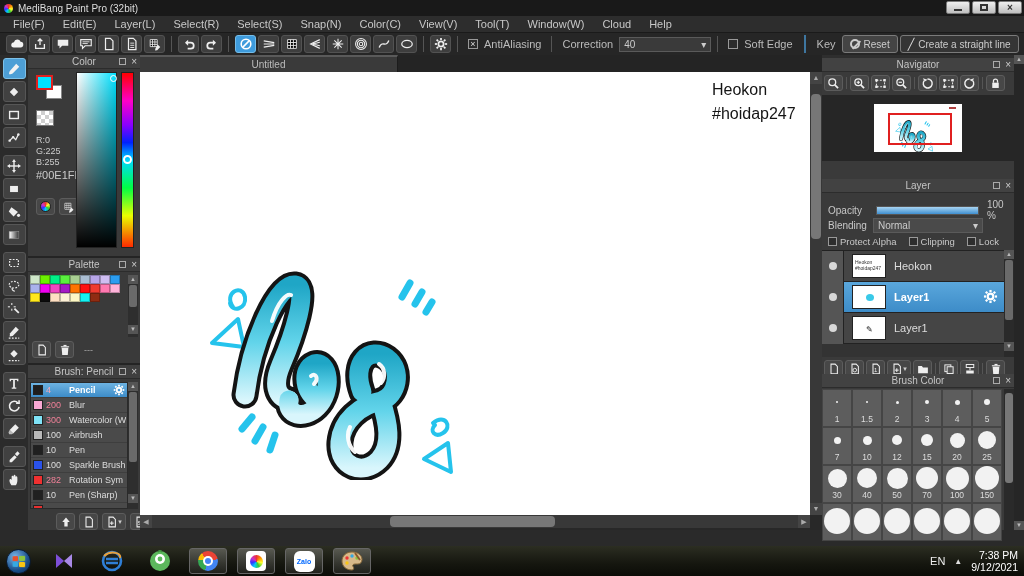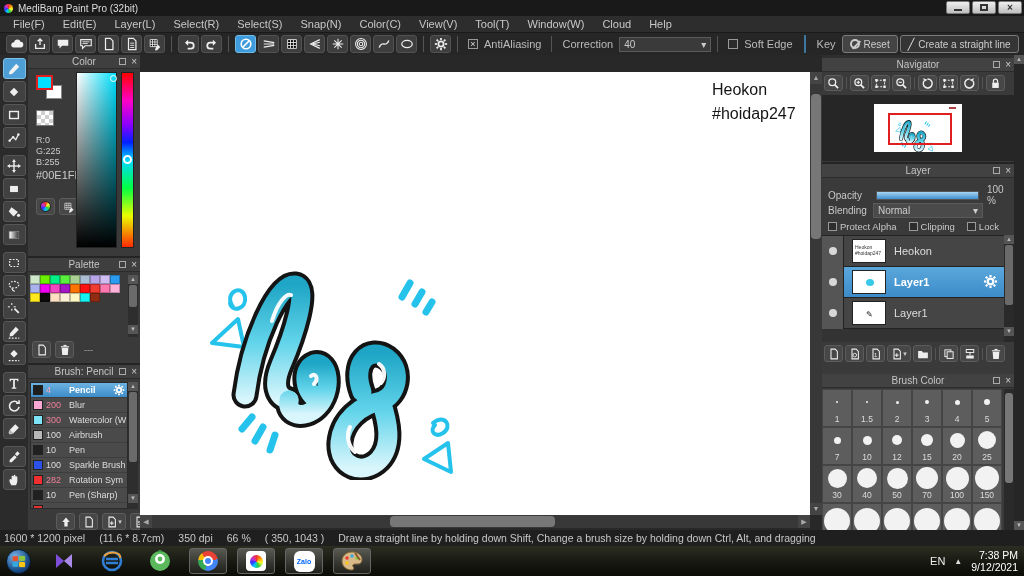--- a/index.html
+++ b/index.html
@@ -133,32 +133,32 @@
     border-radius:4px; }
   .scr-btn { position:absolute; width:12px; height:12px; color:#aaa; font-size:7px; text-align:center;
     line-height:12px; background:#444; }
 
   
   .rightdock { position:absolute; right:0; top:0; width:202px; height:475px; background:#2e2e2e; }
   .dockscroll { position:absolute; right:0; top:0; width:10px; height:475px; background:#262626; }
   .rpanel { position:absolute; left:0; width:192px; background:#3a3a3a; border-bottom:2px solid #242424; }
   .rpanel .p-h { background:#424242; }
 
-  .navpanel { top:3px; height:106px; }
+  .navpanel { top:3px; height:134px; }
   .navbar { position:absolute; left:2px; top:17px; display:flex; gap:2px; align-items:center; }
   .nbtn { width:19px; height:16px; background:#474747; border:1px solid #5c5c5c; border-radius:3px;
     display:flex; align-items:center; justify-content:center; flex:none; }
   .navthumbarea { position:absolute; left:0; top:37px; width:192px; height:66px; background:#262626;
     display:flex; align-items:center; justify-content:center; }
   .navthumb { position:relative; width:88px; height:48px; background:#fff; }
   .navview { position:absolute; left:14px; top:9px; width:64px; height:32px; border:2px solid #e02020; }
   .navart { position:absolute; left:18px; top:12px; }
   .navmark { position:absolute; right:6px; top:3px; width:7px; height:2px; background:#b04040; }
 
-  .layerpanel { top:109px; height:220px; }
+  .layerpanel { top:124px; height:220px; }
   .lrow { position:absolute; left:0; display:flex; align-items:center; font-size:10px; color:#c8c8c8; }
   .opbar { width:108px; height:9px; background:#252525; border:1px solid #555; }
   .opfill { width:100%; height:100%; background:linear-gradient(#a8d4f2,#3f8fd0); }
   .lselect { width:110px; height:15px; background:#4a4a4a; border:1px solid #5a5a5a; font-size:10px;
     color:#ccc; display:flex; align-items:center; justify-content:space-between; padding:0 4px; }
   .lcheck { display:flex; align-items:center; gap:3px; font-size:9.5px; color:#c8c8c8; }
   .cbox { width:9px; height:9px; border:1px solid #999; background:#2d2d2d; flex:none; }
   .llist { position:absolute; left:0; top:71px; width:182px; height:107px; background:#333;
     border-top:1px solid #222; overflow:hidden; }
   .lay { height:31px; display:flex; align-items:center; border-bottom:1px solid #222;
@@ -943,20 +943,23 @@
           <span class="sqbtn">
               <svg class="ic" style="width:12px;height:12px">
                 <use href="#i-docs"></use>
               </svg>
             </span>
         </div>
       </div>
     </div>
 
     <div class="canvasarea">
+      <div class="tabbar">
+        <div class="tab">Untitled</div>
+      </div>
       <div class="canvas">
         <div class="wm">
           <div>Heokon</div>
           <div>#hoidap247</div>
         </div>
         <svg class="art" width="280" height="235" viewBox="0 0 280 235">
             <use href="#art"></use>
           </svg>
       </div>
       <div class="vscroll">
@@ -1258,28 +1261,20 @@
           </div>
       </div>
 
       <div class="dockscroll">
         <div class="sb-arrow" style="width:10px">▲</div>
         <div class="sb-arrow" style="width:10px; position:absolute; bottom:0;">▼</div>
       </div>
     </div>
   </div>
 
-  <div class="statusbar">
-    <span>1600 * 1200 pixel</span>
-    <span>(11.6 * 8.7cm)</span>
-    <span>350 dpi</span>
-    <span>66 %</span>
-    <span>( 350, 1043 )</span>
-    <span>Draw a straight line by holding down Shift, Change a brush size by holding down Ctrl, Alt, and dragging</span>
-  </div>
 
   <div class="taskbar">
     <div class="orb">
       <span class="flag">
         <i style="background:#e8512c"></i>
           <i style="background:#8cc63f"></i>
         <i style="background:#36a9e1"></i>
           <i style="background:#f9c513"></i>
       </span>
     </div>

